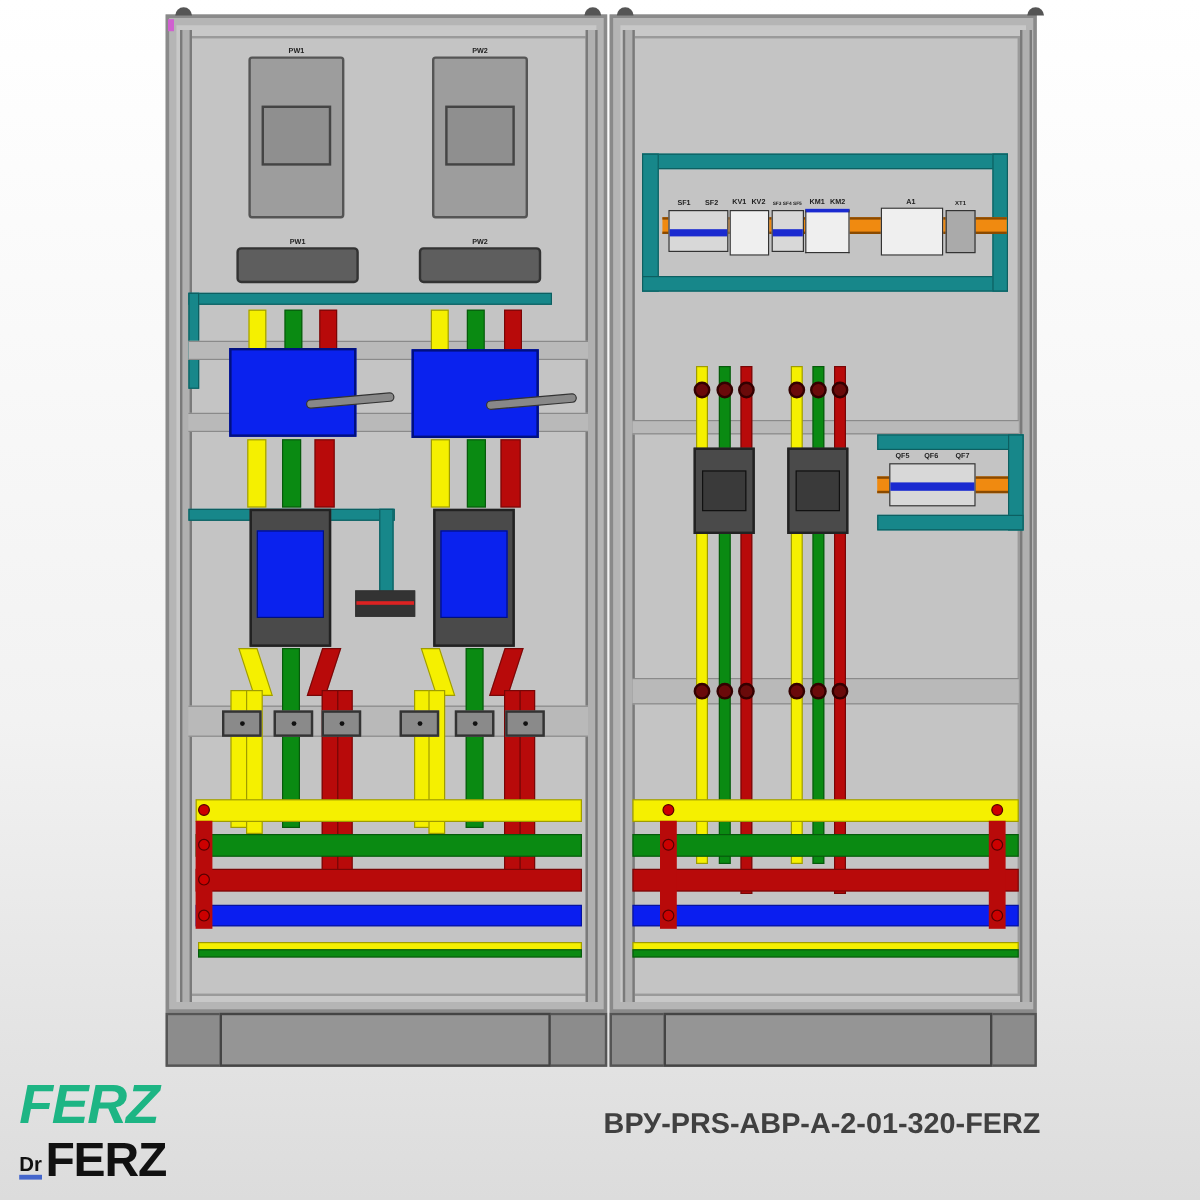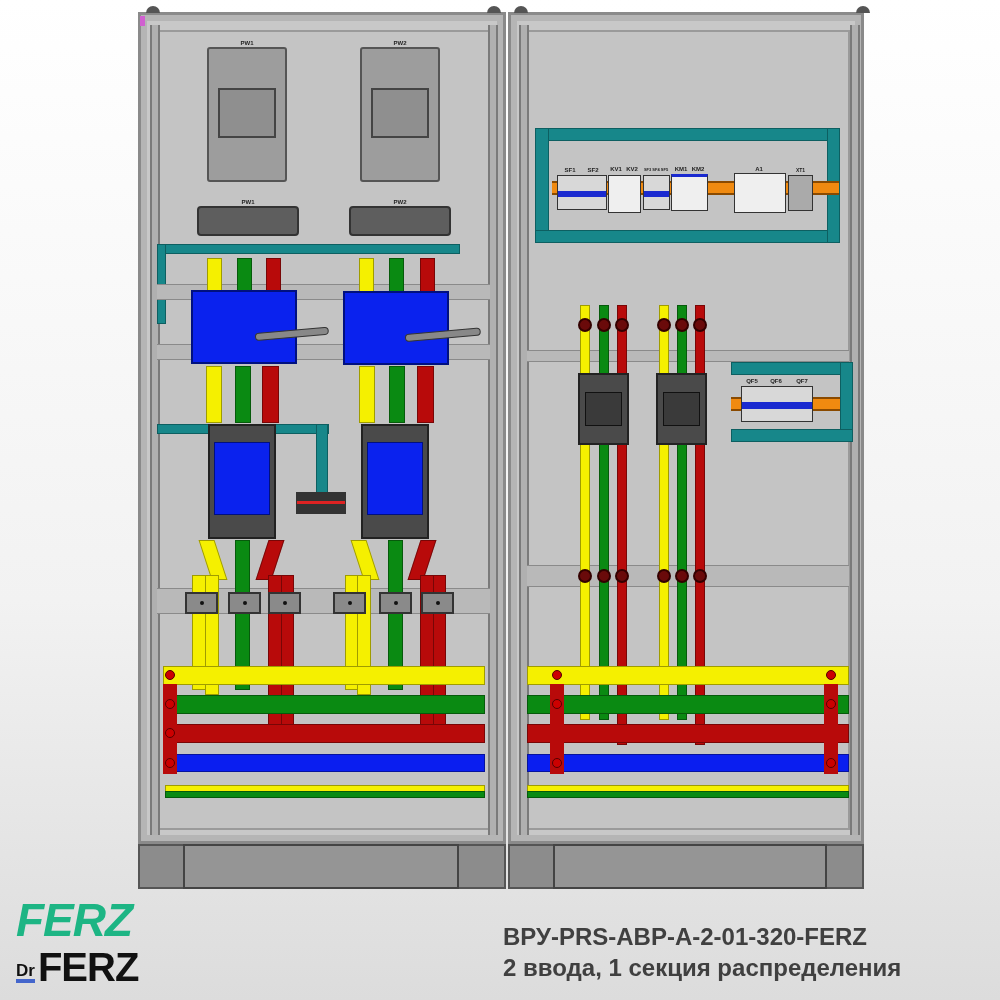--- a/index.html
+++ b/index.html
@@ -266,14 +266,13 @@
 <div class="plinth-panel" style="left:553px; top:844px; width:274px; height:45px;"></div>
 
 <div class="piris">FERZ</div>
 <div class="drferz">
   <span class="dr">Dr</span>
   <span class="ferz">FERZ</span>
 </div>
 
 <div class="caption">
   <div class="l1">ВРУ-PRS-ABP-A-2-01-320-FERZ</div>
-  <div class="l2">2 ввода, 1 секция распределения</div>
 </div>
 
 </body></html>

